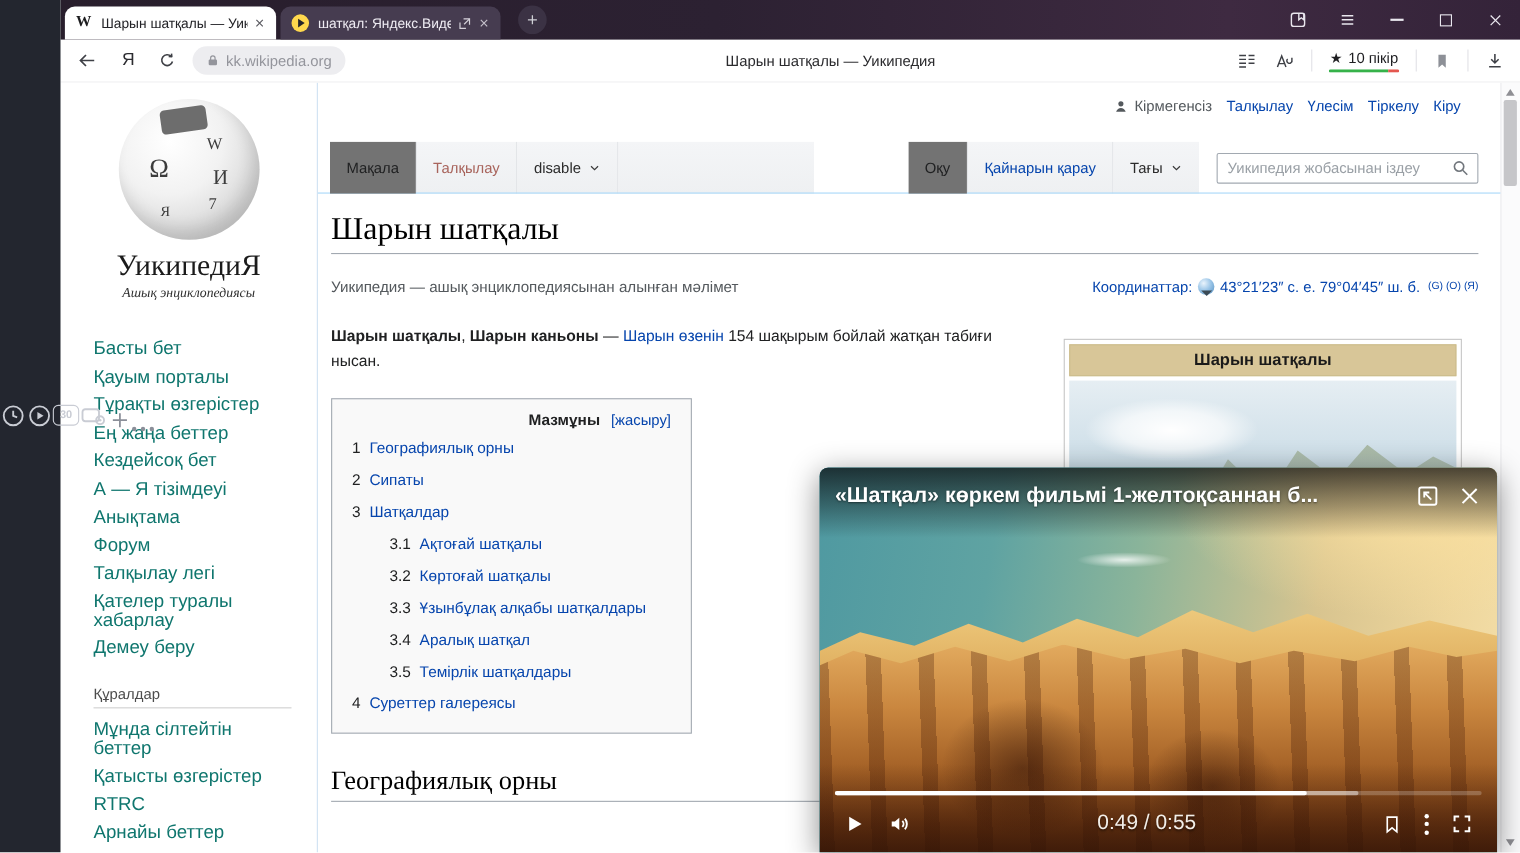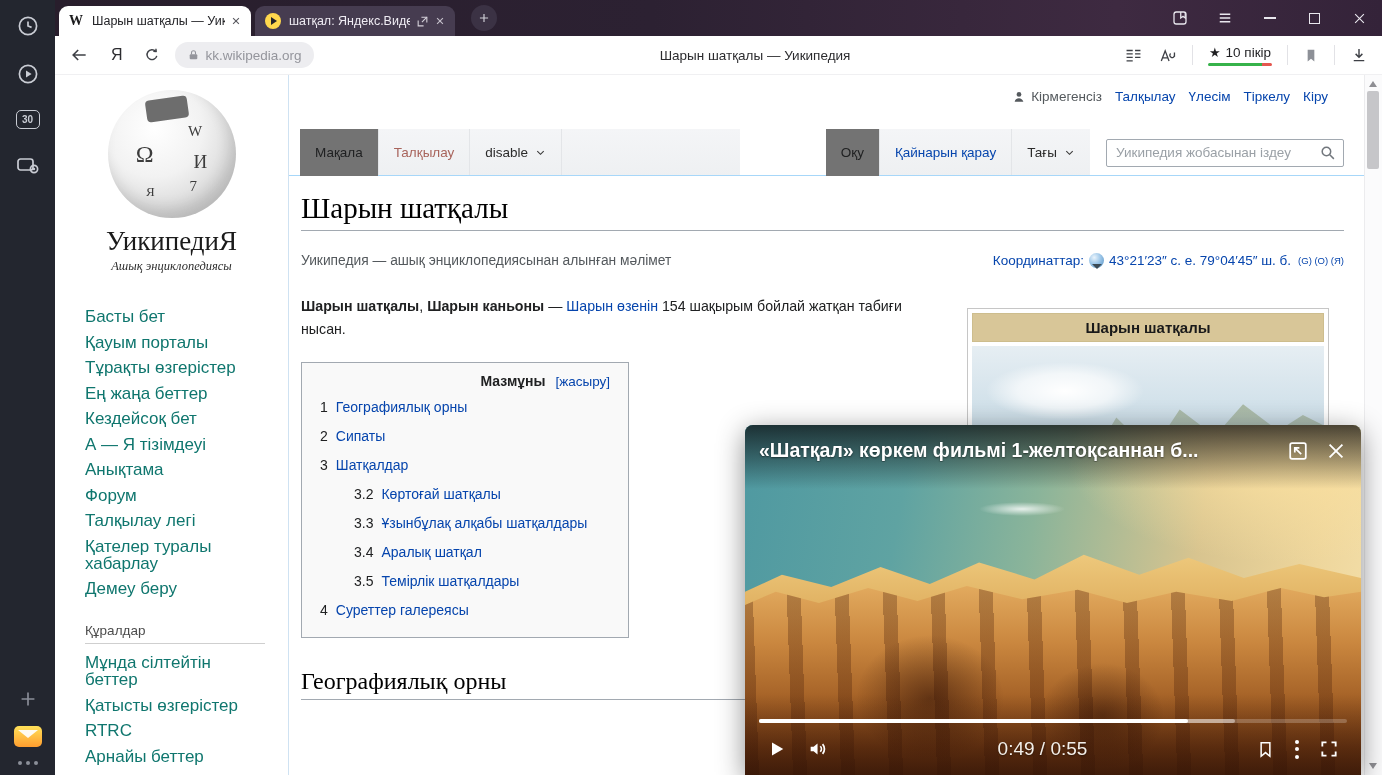--- a/index.html
+++ b/index.html
@@ -1,20 +1,20 @@
 <!DOCTYPE html>
 <html><head>
 <meta charset="utf-8">
 <style>
   html,body{margin:0;padding:0;width:1382px;height:775px;overflow:hidden;
     font-family:"Liberation Sans",sans-serif;background:#fff;position:relative;}
   svg{display:block}
   
   .rail{position:absolute;left:0;top:0;width:55px;height:775px;background:#23262f;
-    display:flex;flex-direction:column;align-items:center;padding:14px 0 10px;box-sizing:border-box;z-index:30;}
+    display:flex;flex-direction:row;align-items:center;padding:14px 0 10px;box-sizing:border-box;z-index:30;}
   .rail-ic{color:#c9ccd4;margin-bottom:24px;cursor:pointer}
   .rail-spacer{flex:1}
   .cal30{width:24px;height:19px;border:1.8px solid #c9ccd4;border-radius:5px;display:flex;
     align-items:center;justify-content:center;font-size:10px;font-weight:bold;color:#c9ccd4;box-sizing:border-box}
   .plus-ic{color:#8b8f99;margin-bottom:16px}
   .mail-ic{width:28px;height:21px;border-radius:5px;background:linear-gradient(180deg,#ffe159,#ff9d2f);
     position:relative;margin-bottom:14px}
   .mail-ic::after{content:"";position:absolute;left:4px;top:4px;width:0;height:0;
     border-left:10px solid transparent;border-right:10px solid transparent;border-top:8px solid rgba(255,255,255,.92)}
   .dots-ic{display:flex;gap:4px}.dots-ic i{width:4px;height:4px;border-radius:50%;background:#8b8f99}
@@ -444,20 +444,21 @@
       </div>
 
       <div class="toc">
         <div class="toc-head">
           <b>Мазмұны</b>
           <a>[жасыру]</a>
         </div>
         <div class="toc-row"><span class="n">1</span><a>Географиялық орны</a></div>
         <div class="toc-row"><span class="n">2</span><a>Сипаты</a></div>
         <div class="toc-row"><span class="n">3</span><a>Шатқалдар</a></div>
+        <div class="toc-row toc-sub"><span class="n">3.1</span><a>Ақтоғай шатқалы</a></div>
         <div class="toc-row toc-sub"><span class="n">3.2</span><a>Көртоғай шатқалы</a></div>
         <div class="toc-row toc-sub"><span class="n">3.3</span><a>Ұзынбұлақ алқабы шатқалдары</a></div>
         <div class="toc-row toc-sub"><span class="n">3.4</span><a>Аралық шатқал</a></div>
         <div class="toc-row toc-sub"><span class="n">3.5</span><a>Темірлік шатқалдары</a></div>
         <div class="toc-row"><span class="n">4</span><a>Суреттер галереясы</a></div>
       </div>
 
       <h2 class="h2">Географиялық орны</h2>
     </div>
 

